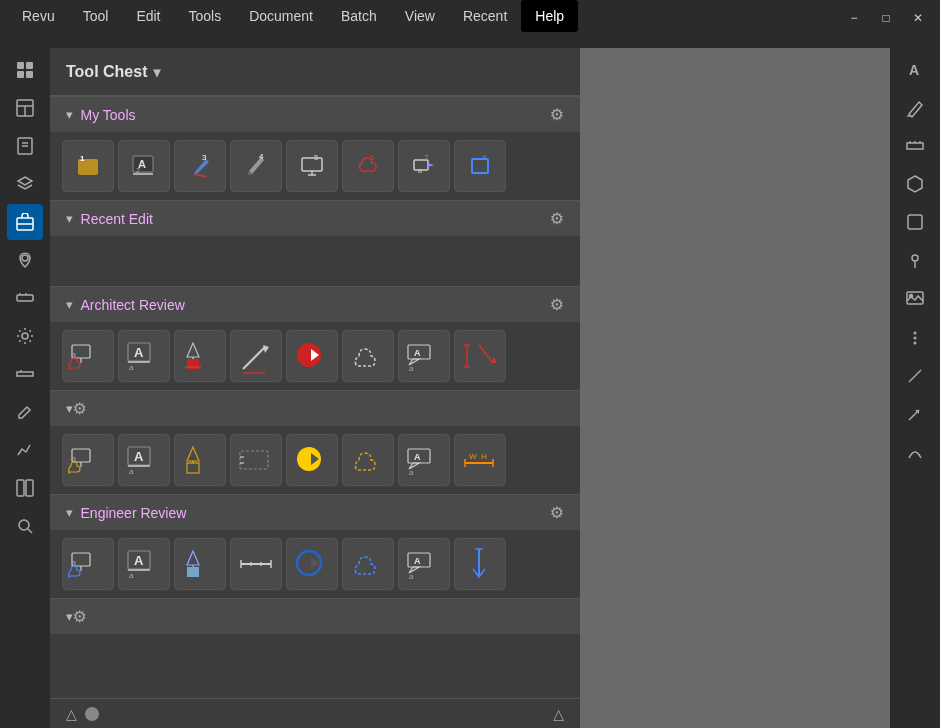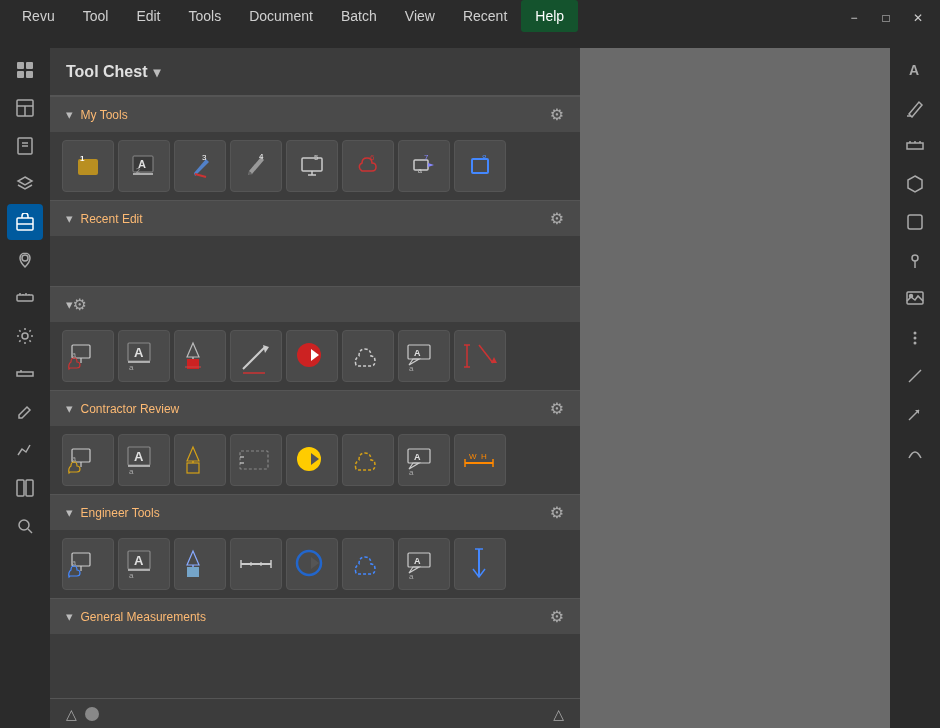--- a/index.html
+++ b/index.html
@@ -14,21 +14,21 @@
       padding: 16px 8px;
       flex-shrink: 0;
     }
     .menu-item {
       color: #d0d0d0;
       padding: 8px 14px;
       font-size: 14px;
       cursor: pointer;
       border-radius: 3px;
     }
-    .menu-item.active { background: #14532d; color: #fff; }
+    .menu-item.active { background: #000000; color: #fff; }
     .window-controls {
       margin-left: auto;
       display: flex;
       gap: 4px;
     }
     .win-btn {
       width: 28px; height: 28px;
       display: flex; align-items: center; justify-content: center;
       color: #ccc; font-size: 12px; cursor: pointer; border-radius: 2px;
     }
@@ -104,22 +104,22 @@
     
     .tool-section-header {
       display: flex;
       align-items: center;
       padding: 8px 16px;
       background: #4a4a4a;
       border-top: 1px solid #555;
       cursor: pointer;
     }
     .section-label {
-      color: #fdba74;
-      font-size: 12px;
+      color: #f0abfc;
+      font-size: 14px;
       font-weight: 500;
       flex: 1;
       margin-left: 8px;
     }
     .section-gear {
       color: #aaa;
       font-size: 16px;
       cursor: pointer;
     }
     .section-chevron { color: #bbb; font-size: 13px; }
@@ -412,20 +412,21 @@
         <div class="tool-section-header">
           <span class="section-chevron">▾</span>
           <span class="section-label">Recent Edit</span>
           <span class="section-gear">⚙</span>
         </div>
         <div class="tool-grid section-empty">
         </div>
 
         <div class="tool-section-header">
           <span class="section-chevron">▾</span>
+          <span class="section-label">Architect Review</span>
           <span class="section-gear">⚙</span>
         </div>
         <div class="tool-grid">
 
           <div class="tool-item">
             <svg width="42" height="42" viewBox="0 0 42 42">
                 <rect x="5" y="10" width="18" height="13" rx="1" fill="none" stroke="#ccc" stroke-width="1.2"></rect>
                 <line x1="14" y1="23" x2="14" y2="28" stroke="#ccc" stroke-width="1.2"></line>
                 <path d="M2 34 Q1 29 4 27 Q4 23 7 23 Q10 23 10 27 Q13 27 13 30 Q13 33 10 33 L3 33 Z" fill="none" stroke="#cc3333" stroke-width="1.2"></path>
                 <text x="5" y="22" font-size="7" fill="#aaa">a</text>
@@ -486,21 +487,20 @@
                 <line x1="5" y1="10" x2="11" y2="10" stroke="#cc3333" stroke-width="1.5"></line>
                 <line x1="5" y1="32" x2="11" y2="32" stroke="#cc3333" stroke-width="1.5"></line>
                 <line x1="20" y1="10" x2="34" y2="28" stroke="#cc3333" stroke-width="1.5"></line>
                 <polygon points="32,28 38,28 35,22" fill="#cc3333"></polygon>
               </svg>
           </div>
         </div>
 
         <div class="tool-section-header">
           <span class="section-chevron">▾</span>
-          <span class="section-label">Contractor Review</span>
           <span class="section-gear">⚙</span>
         </div>
         <div class="tool-grid">
 
           <div class="tool-item">
             <svg width="42" height="42" viewBox="0 0 42 42">
                 <rect x="5" y="10" width="18" height="13" rx="1" fill="none" stroke="#ccc" stroke-width="1.2"></rect>
                 <line x1="14" y1="23" x2="14" y2="28" stroke="#ccc" stroke-width="1.2"></line>
                 <path d="M2 34 Q1 29 4 27 Q4 23 7 23 Q10 23 10 27 Q13 27 13 30 Q13 33 10 33 L3 33 Z" fill="none" stroke="#d4a017" stroke-width="1.2"></path>
                 <text x="5" y="22" font-size="7" fill="#aaa">a</text>
@@ -560,21 +560,21 @@
                 <line x1="6" y1="20" x2="6" y2="28" stroke="#ff8800" stroke-width="1.5"></line>
                 <line x1="34" y1="20" x2="34" y2="28" stroke="#ff8800" stroke-width="1.5"></line>
                 <text x="10" y="20" font-size="8" fill="#ff8800">W</text>
                 <text x="22" y="20" font-size="8" fill="#ff8800">H</text>
               </svg>
           </div>
         </div>
 
         <div class="tool-section-header">
           <span class="section-chevron">▾</span>
-          <span class="section-label">Engineer Tools</span>
+          <span class="section-label">Engineer Review</span>
           <span class="section-gear">⚙</span>
         </div>
         <div class="tool-grid">
 
           <div class="tool-item">
             <svg width="42" height="42" viewBox="0 0 42 42">
                 <rect x="5" y="10" width="18" height="13" rx="1" fill="none" stroke="#ccc" stroke-width="1.2"></rect>
                 <line x1="14" y1="23" x2="14" y2="28" stroke="#ccc" stroke-width="1.2"></line>
                 <path d="M2 34 Q1 29 4 27 Q4 23 7 23 Q10 23 10 27 Q13 27 13 30 Q13 33 10 33 L3 33 Z" fill="none" stroke="#4488ff" stroke-width="1.2"></path>
                 <text x="5" y="22" font-size="7" fill="#aaa">a</text>
@@ -634,21 +634,20 @@
             <svg width="42" height="42" viewBox="0 0 42 42">
                 <line x1="20" y1="6" x2="20" y2="34" stroke="#4488ff" stroke-width="2"></line>
                 <line x1="16" y1="6" x2="24" y2="6" stroke="#4488ff" stroke-width="1.5"></line>
                 <polyline points="14,26 20,34 26,26" fill="none" stroke="#4488ff" stroke-width="1.5"></polyline>
               </svg>
           </div>
         </div>
 
         <div class="tool-section-header">
           <span class="section-chevron">▾</span>
-          <span class="section-label">General Measurements</span>
           <span class="section-gear">⚙</span>
         </div>
 
       </div>
     </div>
 
     <div class="bottom-bar">
       <span class="bottom-triangle">△</span>
       <div class="bottom-circle"></div>
       <span style="margin-left:auto" class="bottom-triangle">△</span>

